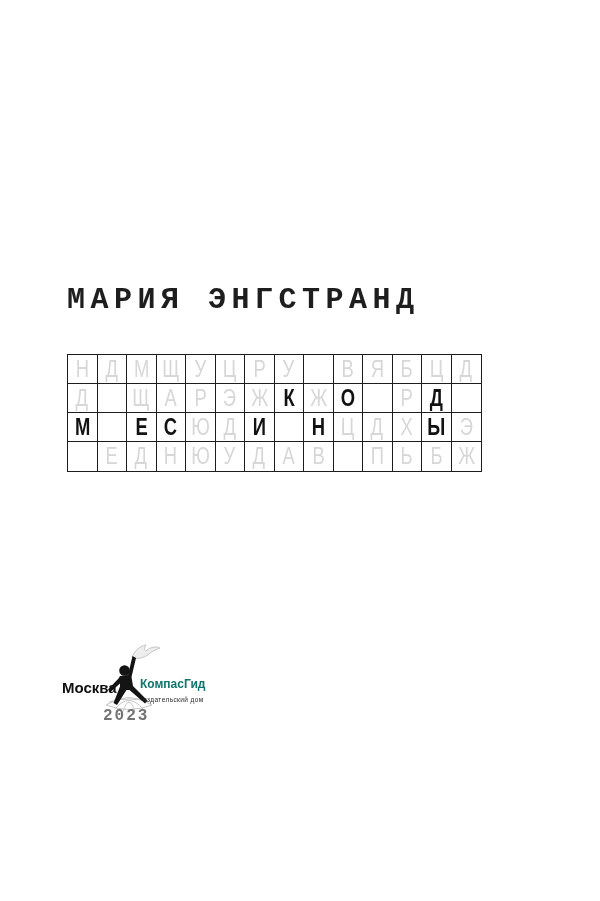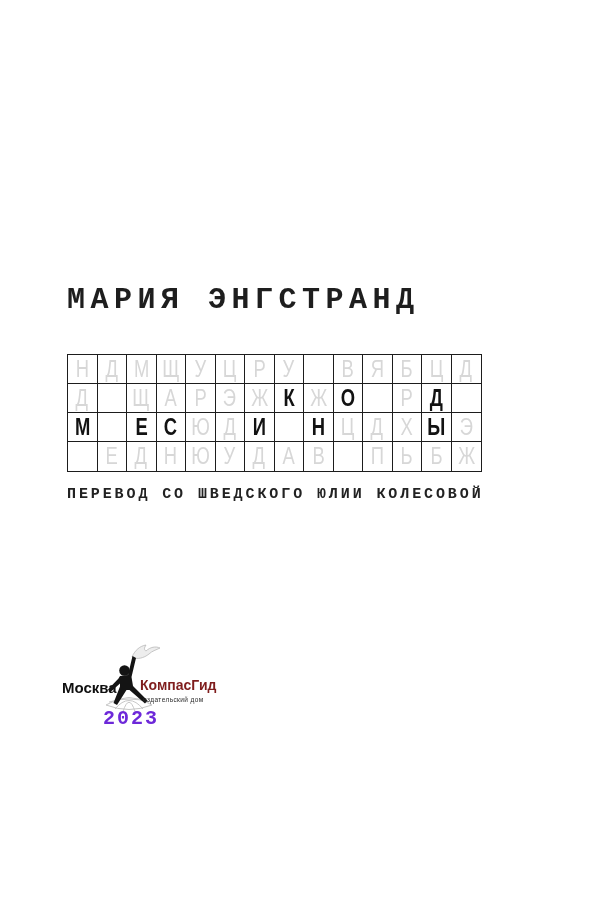--- a/index.html
+++ b/index.html
@@ -67,33 +67,33 @@
   
   .imprint { position: absolute; left: 60px; top: 641px; width: 170px; height: 100px; }
   .city {
     position: absolute; left: 2px; top: 38px;
     font-weight: 700; font-size: 15px; color: #101010;
     white-space: nowrap;
   }
   .logo-svg { position: absolute; left: 38px; top: 0; width: 72px; height: 78px; }
   .publisher {
     position: absolute; left: 80px; top: 36px;
-    font-weight: 700; font-size: 14px; color: #7f1d1d;
+    font-weight: 700; font-size: 12px; color: #0f766e;
     white-space: nowrap;
   }
   .publisher-sub {
     position: absolute; left: 83px; top: 55px;
     font-size: 6.5px; letter-spacing: 0.4px; color: #2a2a2a;
     white-space: nowrap;
   }
   .year {
     position: absolute; left: 43px; top: 66px;
     font-family: "Liberation Mono", monospace;
-    font-weight: 700; font-size: 20px; letter-spacing: 2px;
-    color: #6d28d9; white-space: nowrap;
+    font-weight: 700; font-size: 16px; letter-spacing: 2px;
+    color: #737373; white-space: nowrap;
   }
 </style>
 </head>
 <body>
 
 <div class="page">
 
   <div class="author">МАРИЯ ЭНГСТРАНД</div>
 
   <div class="letter-grid">
@@ -260,21 +260,20 @@
         <span class="ltr">Ь</span>
       </div>
       <div class="cell">
         <span class="ltr">Б</span>
       </div>
       <div class="cell">
         <span class="ltr">Ж</span>
       </div>
     </div>
 
-  <div class="translator">ПЕРЕВОД СО ШВЕДСКОГО ЮЛИИ КОЛЕСОВОЙ</div>
 
   <div class="imprint">
 
     <div class="city">Москва</div>
 
     <svg class="logo-svg" viewBox="0 0 72 78" xmlns="http://www.w3.org/2000/svg">
 
       <g fill="none" stroke="#c7c7c7" stroke-width="1">
         <path d="M8 64 Q31 49 54 64"></path>
         <path d="M8 64 Q31 73 54 64"></path>

